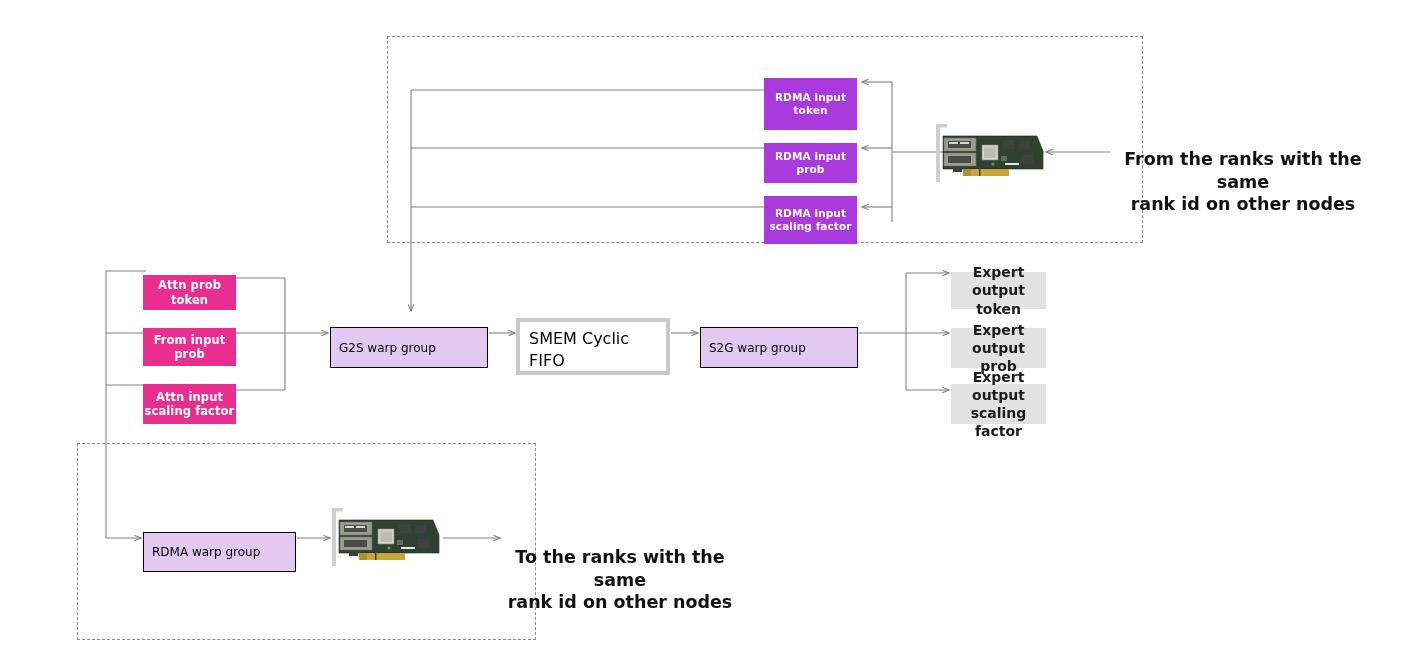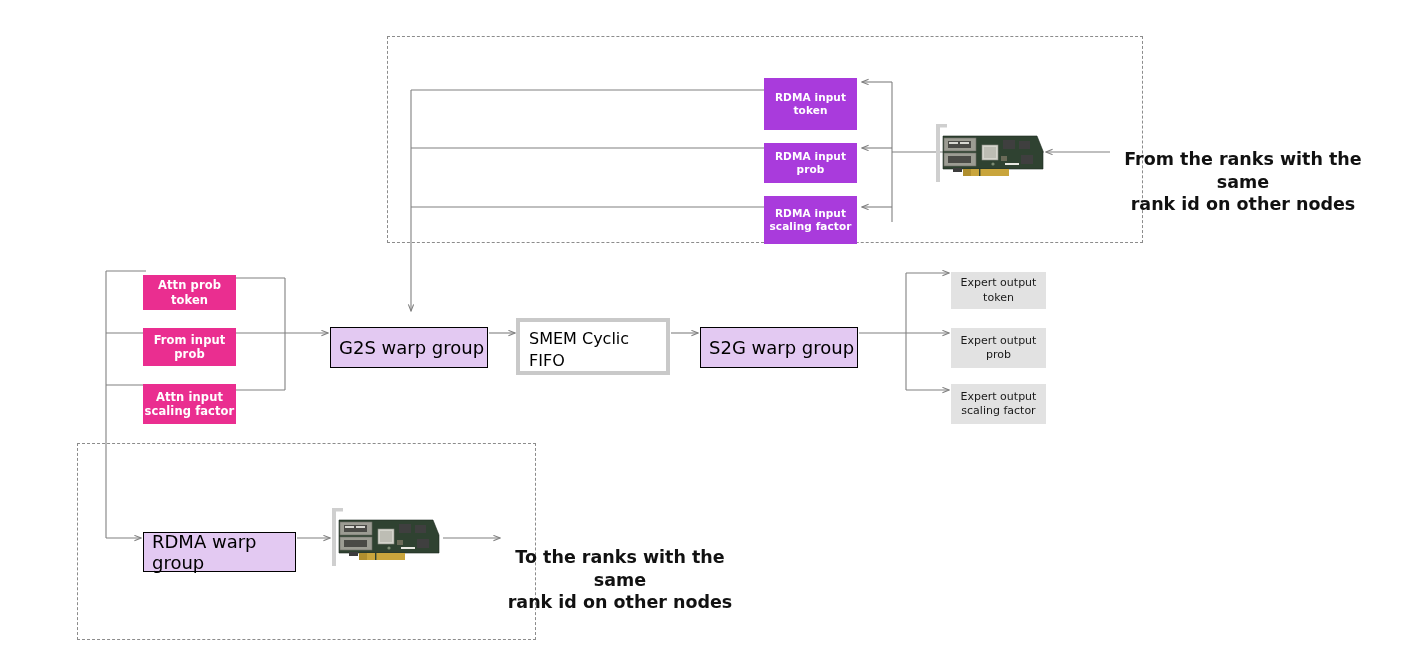--- a/index.html
+++ b/index.html
@@ -32,31 +32,31 @@
     font-size:10.5px;
     font-weight:600;
     line-height:1.25;
     letter-spacing:.1px;
     border:none;
   }
   
   .expert-box{
     background:#e2e2e2;
     color:#1a1a1a;
-    font-size:11px;
-    font-weight:400;
+    font-size:14px;
+    font-weight:700;
     line-height:1.3;
     border:none;
   }
   
   .warp-box{
     background:#e3c9f2;
     color:#000000;
     border:1.6px solid #000000;
-    font-size:18px;
+    font-size:12px;
     font-weight:400;
     justify-content:flex-start;
     padding-left:8px;
     text-align:left;
   }
   
   .smem-box{
     background:#ffffff;
     color:#000000;
     border:4px solid #c9c9c9;

